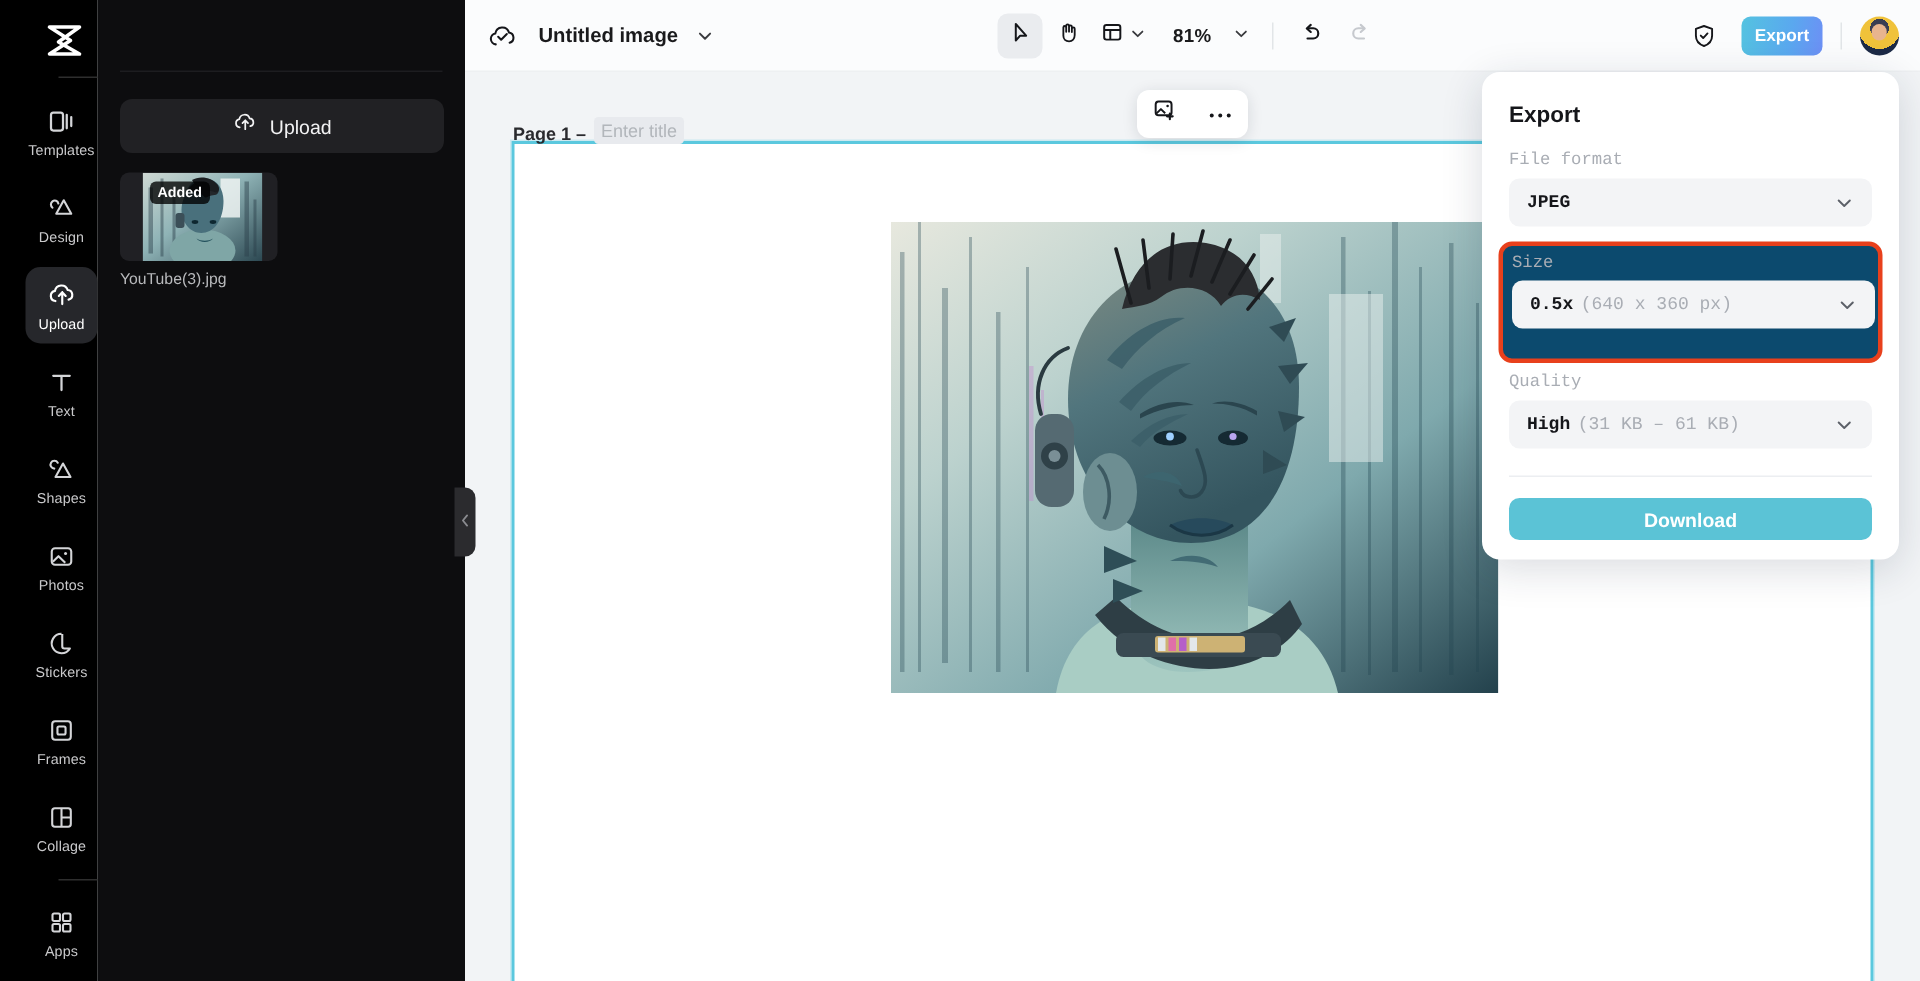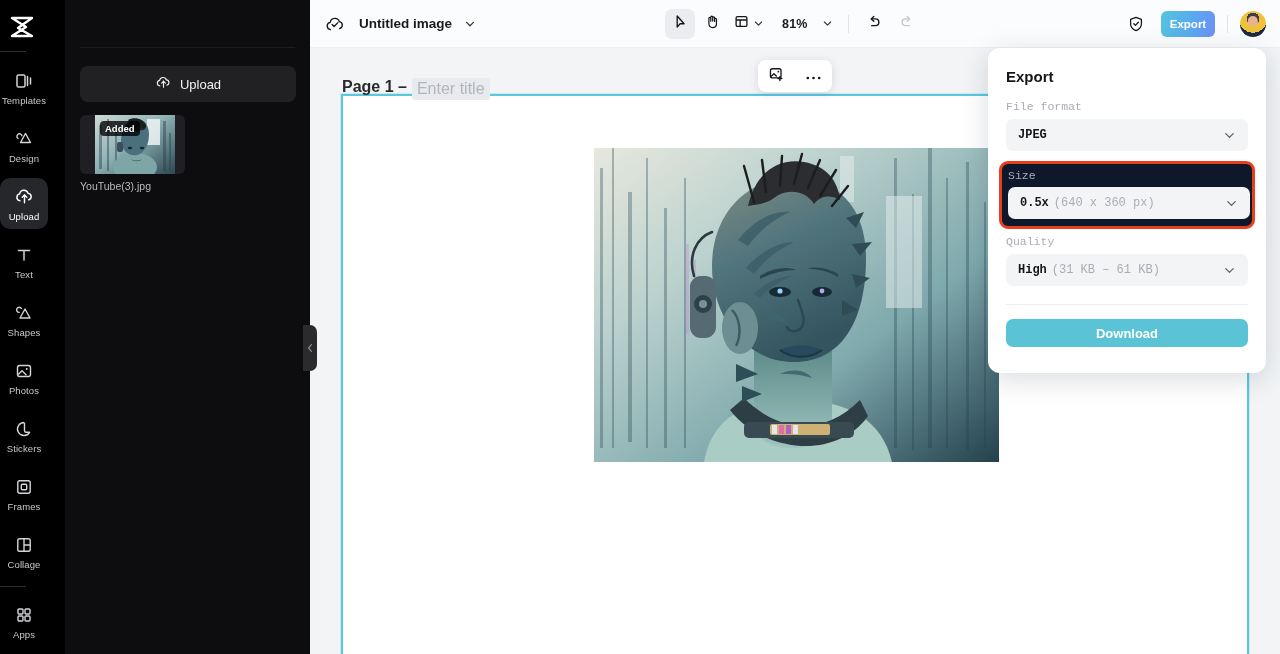--- a/index.html
+++ b/index.html
@@ -7,21 +7,21 @@
   body{
     font-family:"Liberation Sans", sans-serif;
     background:#f2f4f6;
     -webkit-font-smoothing:antialiased;
   }
   .app{ position:relative; width:1280px; height:654px; }
 
   
   .rail{
     position:absolute; left:0; top:0; width:65px; height:654px;
-    background:#000; display:flex; flex-direction:column; align-items:flex-start;
+    background:#000; display:flex; flex-direction:column; align-items:flex-end;
     padding-top:10px; z-index:20;
   }
   .logo{ width:44px; height:34px; display:flex; align-items:center; justify-content:center; margin-bottom:4px; }
   .rail-sep{ width:26px; height:1px; background:#2e2e2e; margin:4px 0 10px; }
   .rail-item{
     width:48px; height:52px; border-radius:10px; display:flex; flex-direction:column;
     align-items:center; justify-content:center; gap:3px; margin-bottom:7px; cursor:pointer;
   }
   .rail-item .ico{ width:22px; height:22px; display:flex; align-items:center; justify-content:center; }
   .rail-item .lbl{ font-size:9.5px; color:#c9c9cb; letter-spacing:.1px; white-space:nowrap; }
@@ -108,22 +108,22 @@
     content:""; position:absolute; left:50%; top:22%; width:40%; height:40%;
     transform:translateX(-50%); border-radius:50%; background:#e8b48e;
   }
 
   
   .workspace{
     position:absolute; left:310px; top:48px; width:970px; height:606px;
     background:#f2f4f6; overflow:hidden;
   }
   .page-label{
-    position:absolute; left:32px; top:30px; display:flex; align-items:flex-start; gap:5px;
-    font-size:16px; z-index:5;
+    position:absolute; left:32px; top:30px; display:flex; align-items:flex-end; gap:5px;
+    font-size:12px; z-index:5;
   }
   .page-label .pg{ color:#2a2a2e; font-weight:700; }
   .page-label .ph{
     color:#b2b6bb; background:#e8eaee; border-radius:3px; padding:2px 5px; cursor:text;
   }
   .canvas{
     position:absolute; left:31px; top:46px; width:908px; height:564px;
     background:#fff; border:2px solid #5bc8de; box-shadow:0 0 0 1px rgba(91,200,222,.25);
   }
   .canvas-img{
@@ -147,21 +147,21 @@
   .field-label{ font-size:11.5px; color:#a9adb4; margin-bottom:6px; }
   .select{
     width:242px; height:32px; background:#f3f4f6; border-radius:7px;
     display:flex; align-items:center; padding:0 12px; cursor:pointer;
   }
   .select .val{ font-size:12px; color:#15161a; font-weight:700; }
   .select .sub{ font-size:12px; color:#a9adb4; margin-left:5px; font-weight:400; }
   .select .chev{ margin-left:auto; display:flex; }
   .field.highlight{
     border:3px solid #e8401c; border-radius:9px;
-    padding:5px 6px 7px; margin:10px -7px 6px; background:#0f172a;
+    padding:5px 6px 20px; margin:10px -7px 6px; background:#0c4a6e;
   }
   .field.highlight .field-label{ margin-bottom:5px; }
   .pop-rule{ width:242px; height:1px; background:#eceef1; margin:18px 0 14px; }
   .download-btn{
     width:242px; height:28px; border-radius:7px; background:#5bc3d6;
     color:#fff; font-size:13px; font-weight:600; display:flex; align-items:center;
     justify-content:center; cursor:pointer;
   }
 </style>
 </head>

